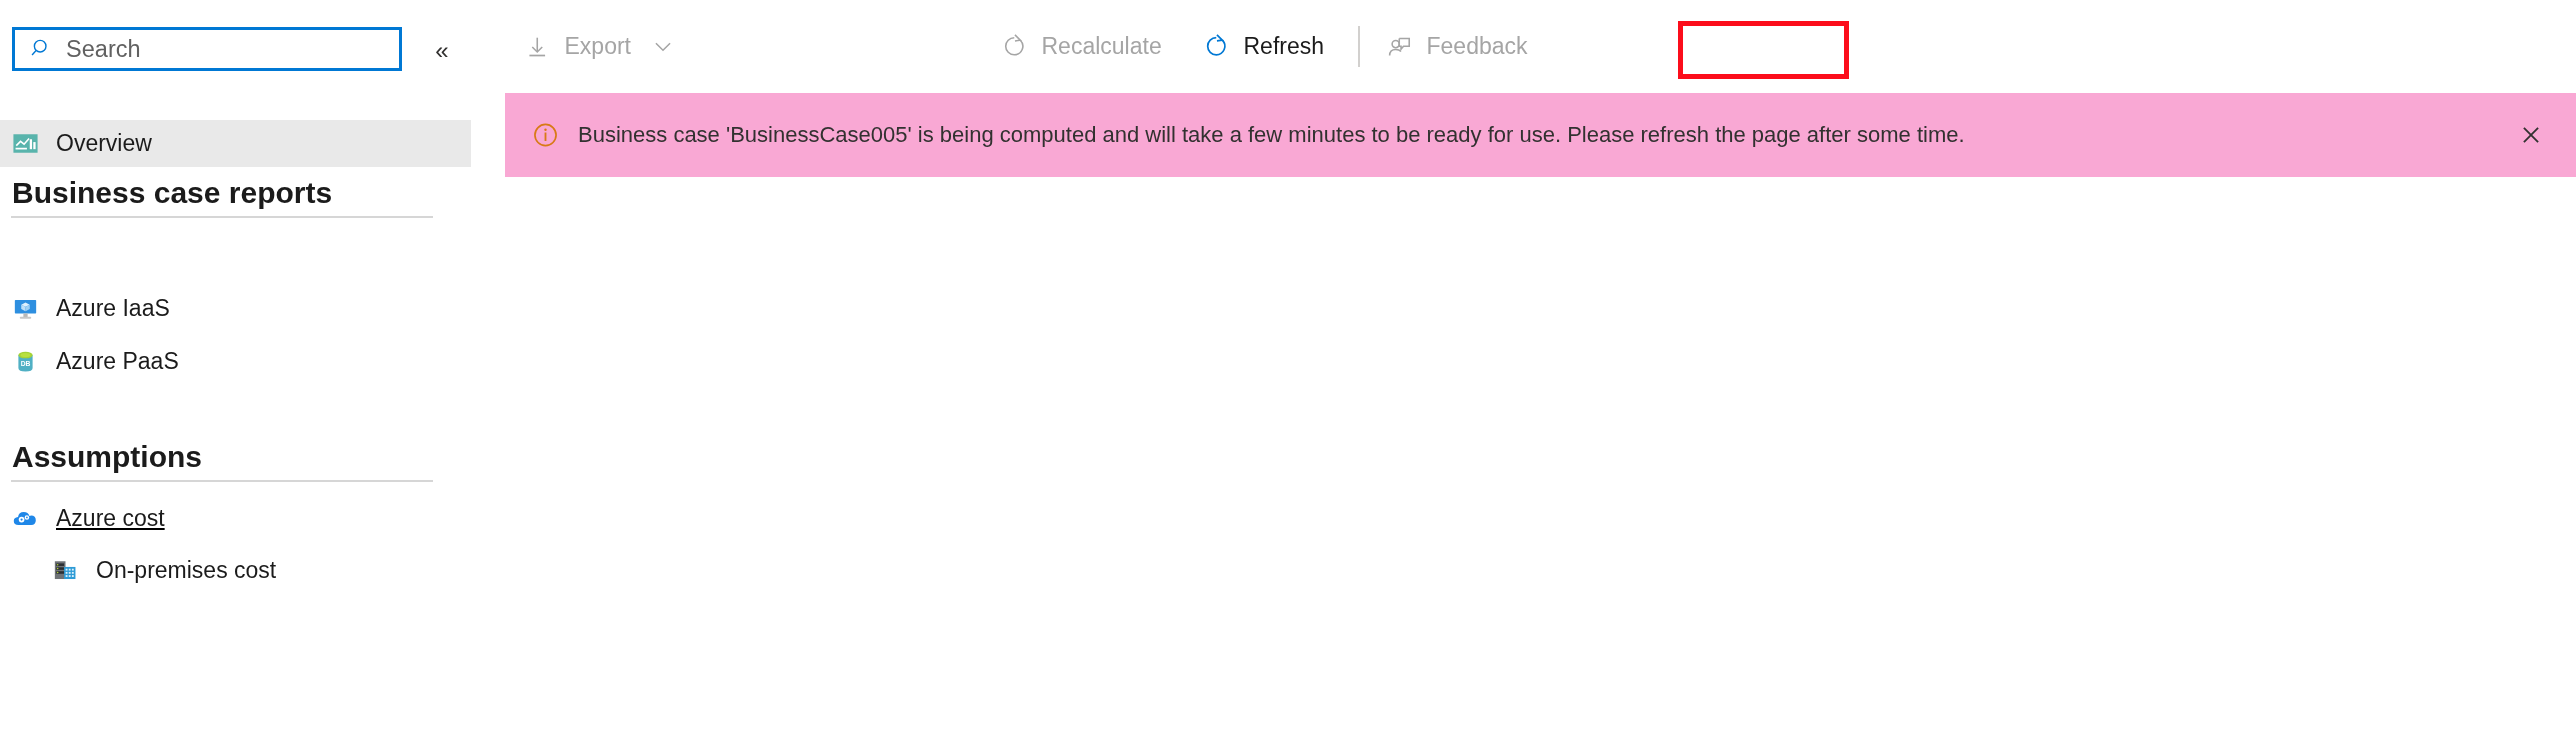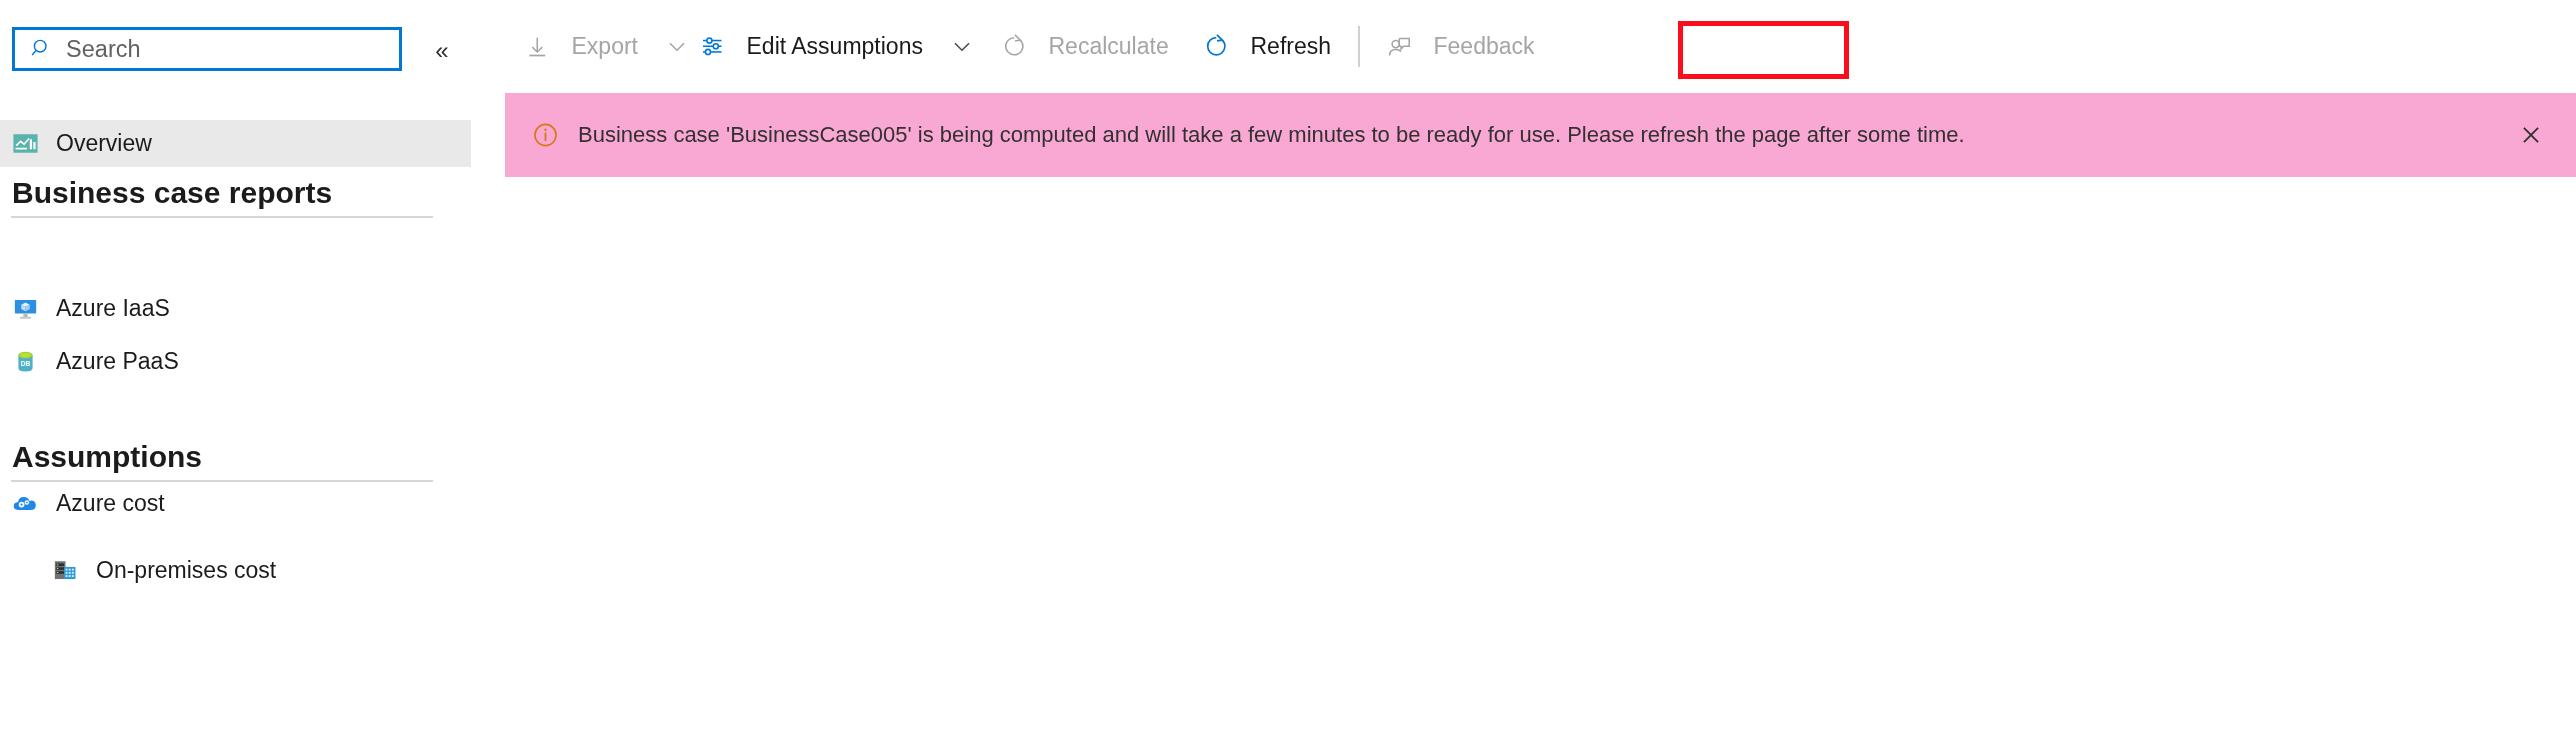--- a/index.html
+++ b/index.html
@@ -64,21 +64,21 @@
     background: #d6d6d6;
   }
 
   
   .toolbar {
     position: absolute; left: 500px; top: 0; width: 2076px; height: 93px;
     background: #ffffff;
   }
   .tb-item {
     position: absolute; top: 24px; height: 44px;
-    display: flex; align-items: center; gap: 20px;
+    display: flex; align-items: center; gap: 13px;
     cursor: pointer; white-space: nowrap; text-align: center;
   }
   .tb-item.disabled { cursor: default; }
   .tb-label {
     font-size: 23px; line-height: 1; color: #1b1b1b;
     font-family: "Liberation Sans", sans-serif;
   }
   .tb-item.disabled .tb-label { color: #a5a5a5; }
   .tb-ico { width: 28.5px; height: 28.5px; flex:0 0 auto; display:block; }
   .tb-caret {
@@ -175,21 +175,21 @@
           <ellipse cx="19" cy="10" rx="7" ry="3" fill="#b9e03f"></ellipse>
           <text x="19" y="26" font-size="9.5" fill="#ffffff" font-weight="bold" font-family="Liberation Sans, sans-serif" text-anchor="middle">DB</text>
         </svg>
       </span>
       <span class="nav-label">Azure PaaS</span>
     </div>
 
     <div class="section-head" style="top:440px;">Assumptions</div>
     <div class="section-rule" style="top:480px;"></div>
 
-    <div class="nav-row" style="top:480px;">
+    <div class="nav-row" style="top:495px;text-decoration:underline;">
       <span class="nav-icon">
         <svg viewBox="0 0 38 38" width="27" height="27">
           <path d="M9 28 Q2.5 28 2.5 22.5 Q2.5 17.5 8.5 17 Q9.5 10 16.5 10 Q23 10 24.5 15.5
                    Q25.5 14.8 27 14.8 Q33.5 14.8 33.5 21.4 Q33.5 28 27 28 Z" fill="#1f87e8"></path>
           <g fill="#ffffff">
             <circle cx="13.5" cy="20.5" r="4"></circle>
             <circle cx="21" cy="17.5" r="3.2"></circle>
           </g>
           <g fill="#1f87e8">
             <circle cx="13.5" cy="20.5" r="1.5"></circle>
@@ -243,38 +243,20 @@
         </svg>
       </span>
       <span class="tb-label">Export</span>
       <span class="tb-caret">
         <svg viewBox="0 0 34 34" width="24" height="24">
           <polyline points="7,13 17,23 27,13" fill="none" stroke="#a5a5a5" stroke-width="2.2"></polyline>
         </svg>
       </span>
     </div>
 
-    <div class="tb-item" style="left:198px;">
-      <span class="tb-ico">
-        <svg viewBox="0 0 40 40" width="28.5" height="28.5">
-          <line x1="7" y1="12" x2="33" y2="12" stroke="#0078d4" stroke-width="2.2"></line>
-          <line x1="7" y1="20" x2="33" y2="20" stroke="#0078d4" stroke-width="2.2"></line>
-          <line x1="7" y1="28" x2="33" y2="28" stroke="#0078d4" stroke-width="2.2"></line>
-          <circle cx="16" cy="12" r="3.6" fill="#ffffff" stroke="#0078d4" stroke-width="2.2"></circle>
-          <circle cx="25" cy="20" r="3.6" fill="#ffffff" stroke="#0078d4" stroke-width="2.2"></circle>
-          <circle cx="14" cy="28" r="3.6" fill="#ffffff" stroke="#0078d4" stroke-width="2.2"></circle>
-        </svg>
-      </span>
-      <span class="tb-label">Edit Assumptions</span>
-      <span class="tb-caret">
-        <svg viewBox="0 0 34 34" width="24" height="24">
-          <polyline points="7,13 17,23 27,13" fill="none" stroke="#4a4a4a" stroke-width="2.2"></polyline>
-        </svg>
-      </span>
-    </div>
 
     <div class="tb-item disabled" style="left:500px;">
       <span class="tb-ico">
         <svg viewBox="0 0 40 40" width="28.5" height="28.5">
           <path d="M20 8 A12 12 0 1 0 20 32 A12 12 0 0 0 28.5 11.5" fill="none" stroke="#a5a5a5" stroke-width="2.2"></path>
           <polyline points="21,4 28.5,11.5 21,12.5" fill="none" stroke="#a5a5a5" stroke-width="2.2"></polyline>
         </svg>
       </span>
       <span class="tb-label">Recalculate</span>
     </div>

